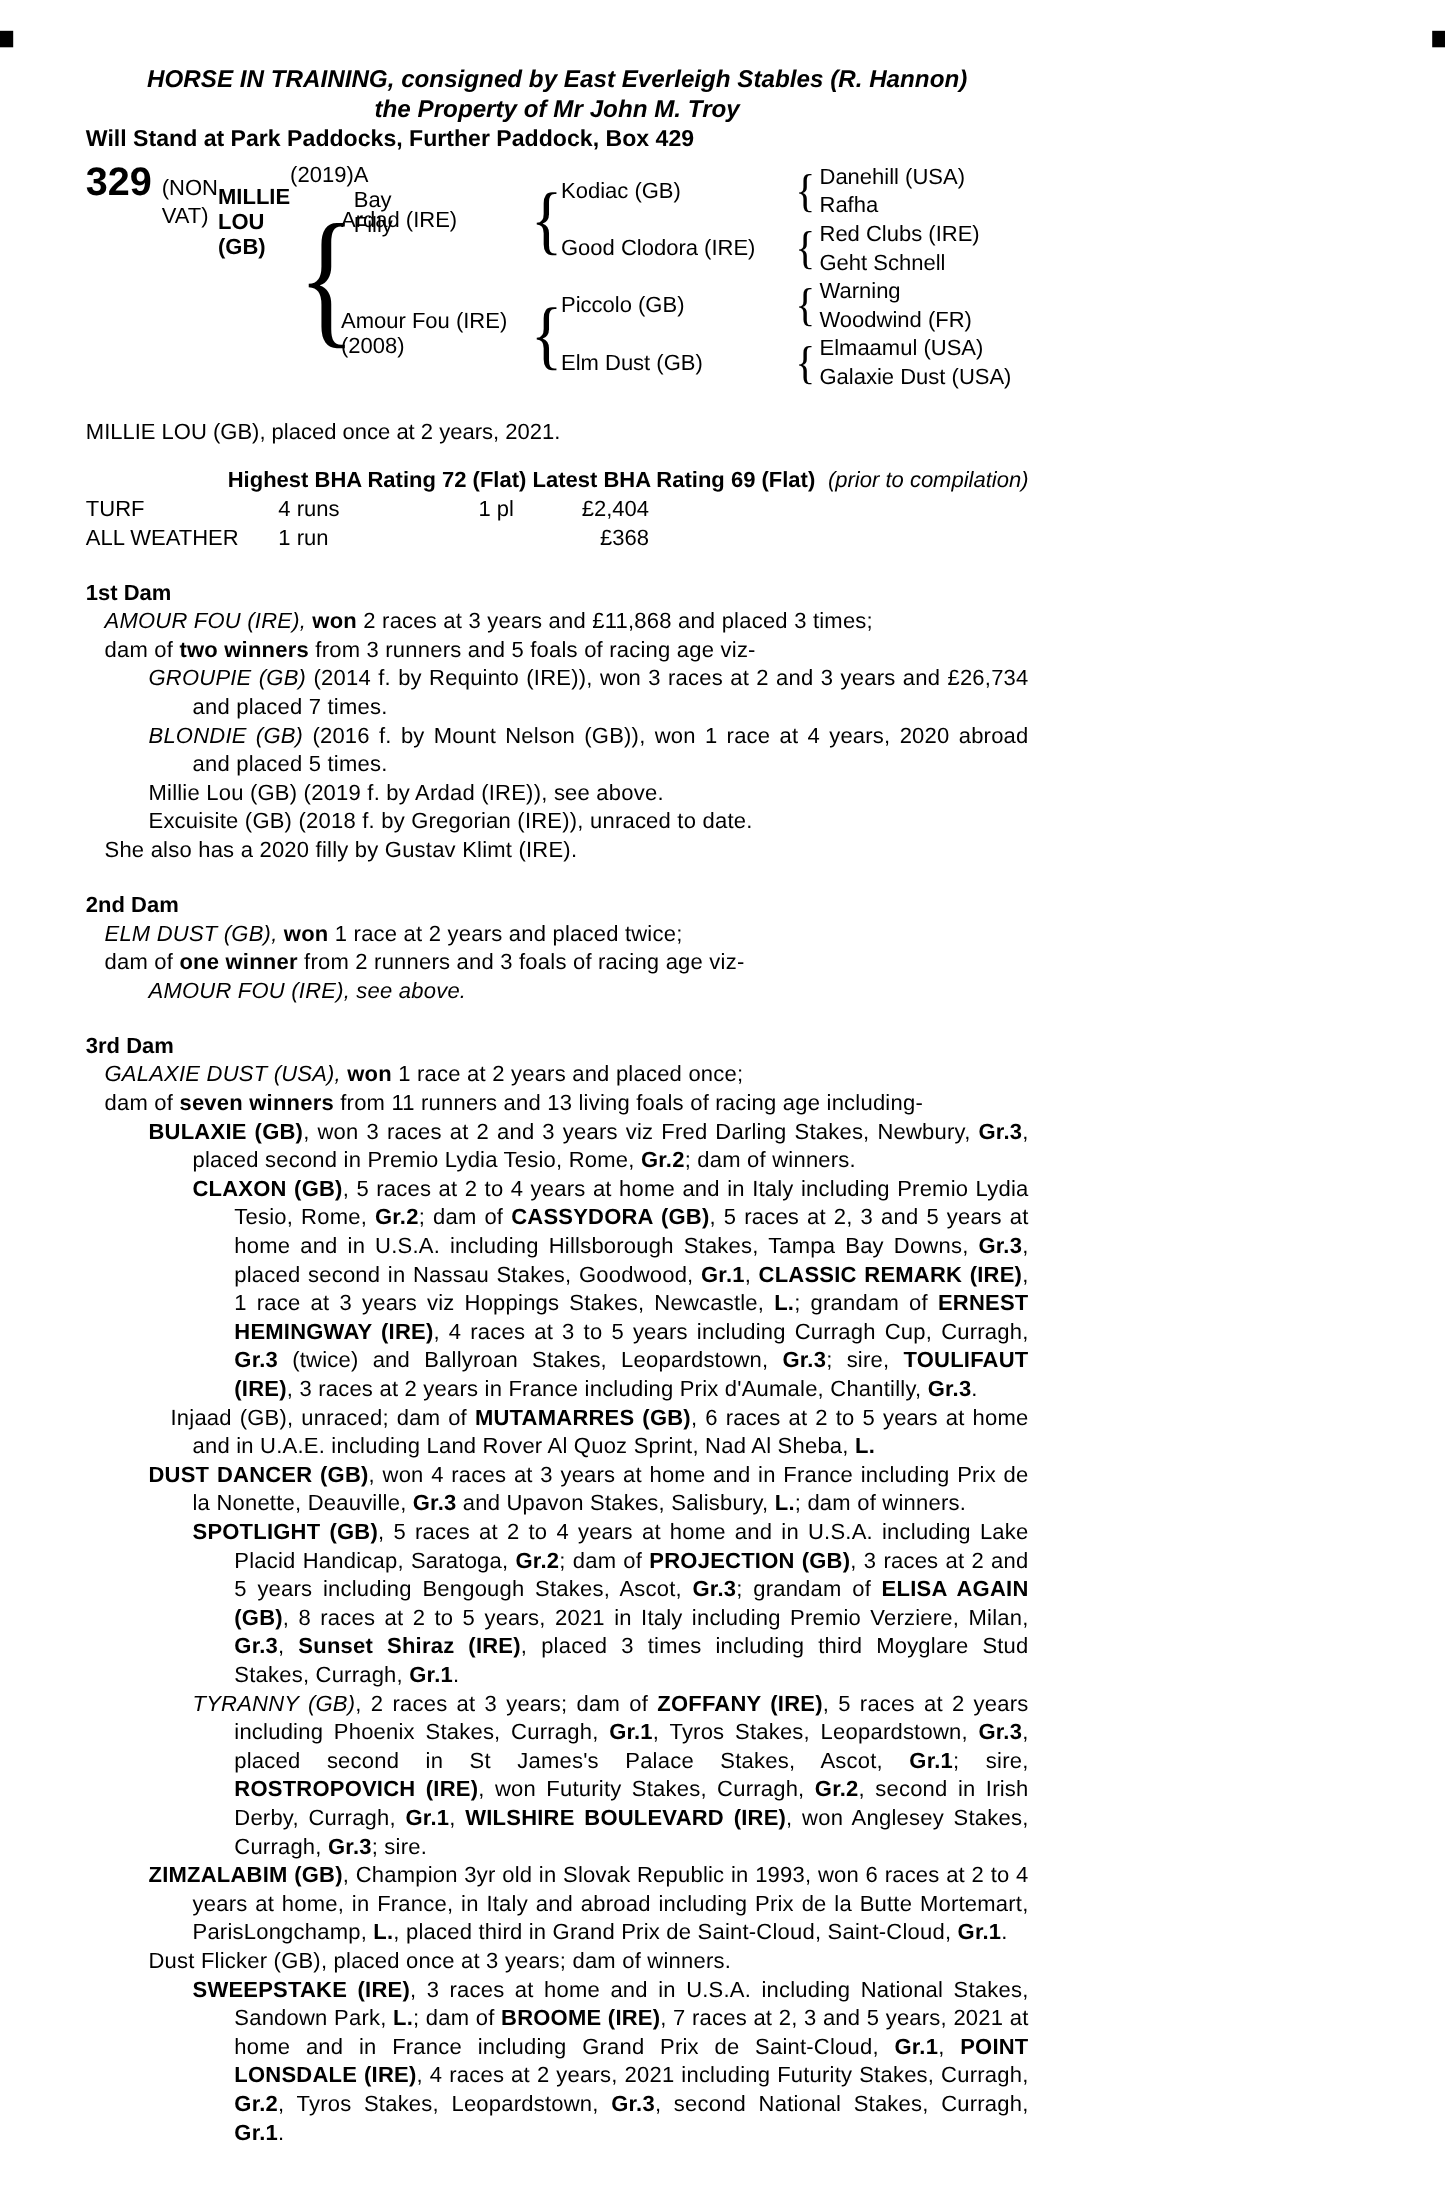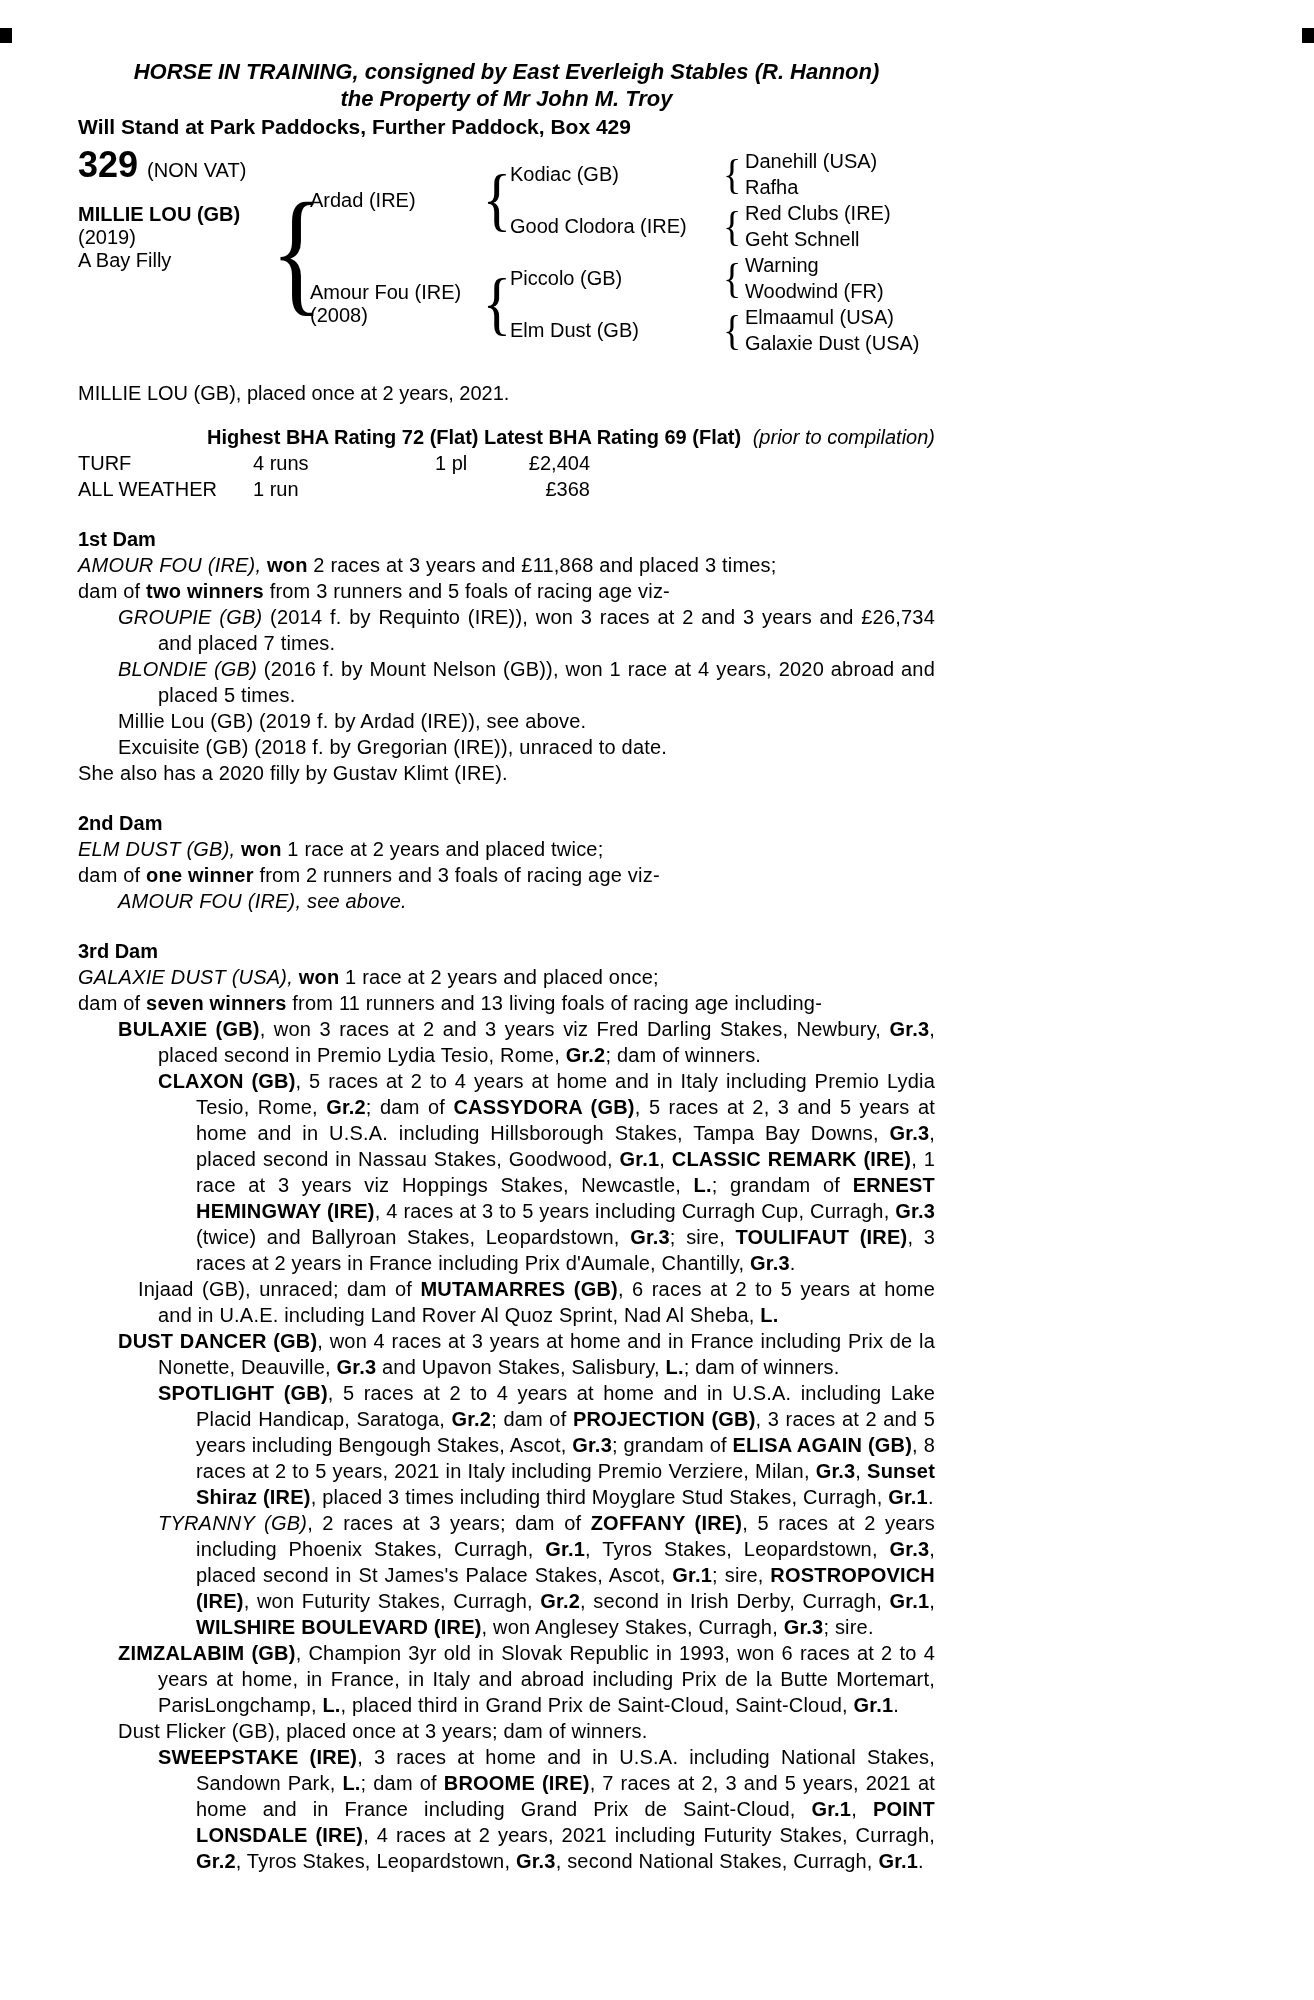--- a/index.html
+++ b/index.html
@@ -14,40 +14,40 @@
   .crop.right{right:0;}
   .content{position:absolute;left:78px;top:58px;width:857px;}
 
   .header{text-align:center;font-style:italic;font-weight:bold;font-size:22px;line-height:27px;}
   .stand{font-weight:bold;font-size:21px;line-height:26px;margin-top:2px;}
 
   
   .pedigree{display:grid;grid-template-columns:206px 26px 174px 26px 209px 26px 1fr;
             grid-template-rows:repeat(8,26px);margin-top:8px;}
   .ped-cell{display:flex;align-items:center;white-space:nowrap;}
-  .lot-col{grid-column:1;grid-row:1/9;display:flex;flex-direction:column;}
+  .lot-col{grid-column:1;grid-row:1/9;display:flex;}
   .lot-line{display:flex;align-items:baseline;gap:9px;}
   .lot-number{font-size:36px;font-weight:bold;line-height:34px;}
   .lot-vat{font-size:20px;}
   .horse-name{font-weight:bold;margin-top:20px;line-height:23px;}
   .lot-meta{line-height:23px;}
   .gen1-stack{display:flex;flex-direction:column;justify-content:center;line-height:23px;}
   .brace{display:flex;align-items:center;justify-content:center;
          font-family:"Liberation Serif", serif;font-weight:400;line-height:1;}
   .brace-lg{font-size:110px;transform:scaleY(1.25);}
   .brace-md{font-size:60px;transform:scaleY(1.15);}
   .brace-sm{font-size:38px;transform:scaleY(1.1);}
 
   .summary{margin-top:24px;}
   .ratings{margin-top:18px;text-align:right;}
   .ratings .i{margin-left:6px;}
   .rr-row{display:grid;grid-template-columns:175px 182px 80px 75px;}
   .rr-earn{text-align:right;}
 
-  .para{text-align:justify;letter-spacing:0.2px;}
+  .para{text-align:justify;letter-spacing:0.2px;margin-left:17px;}
   .indent-1{padding-left:80px;text-indent:-40px;}
   .indent-1_5{padding-left:80px;text-indent:-20px;}
   .indent-2{padding-left:118px;text-indent:-38px;}
   .dam-heading{font-weight:bold;margin-top:24px;}
   .b{font-weight:bold;}
   .i{font-style:italic;}
 </style>
 </head>
 <body>
 

